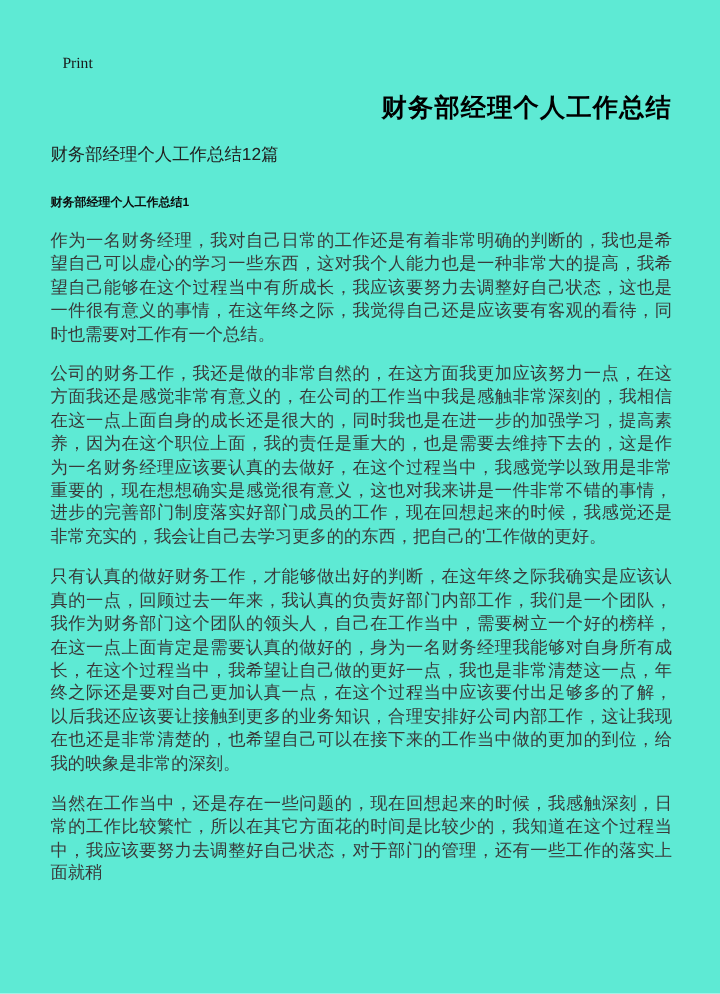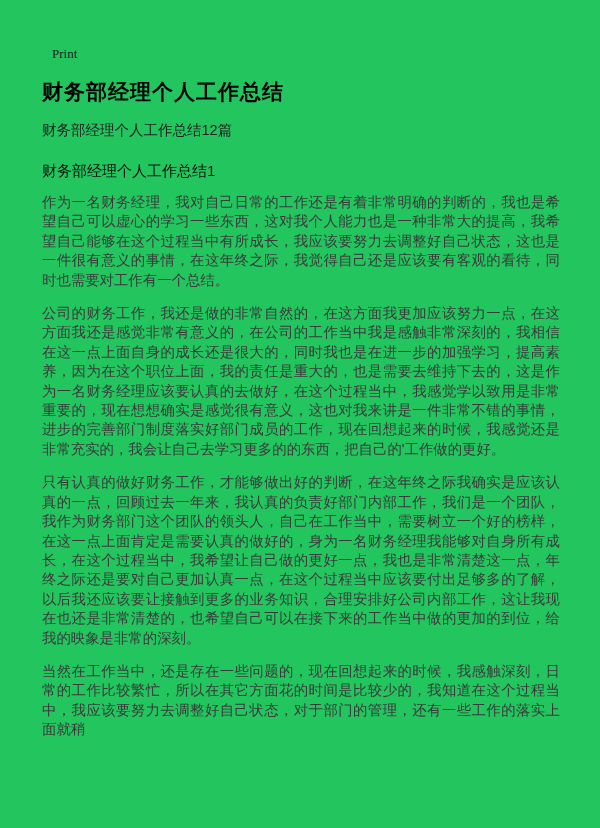--- a/index.html
+++ b/index.html
@@ -12,34 +12,34 @@
     height: 828px;
     overflow: hidden;
     font-family: "Liberation Sans", "DejaVu Sans", sans-serif;
     color: #3a3a3a;
   }
   .page {
     box-sizing: border-box;
     width: 600px;
     height: 828px;
     padding: 44px 40px 0 42px;
-    background: #22c55e;
+    background: #5eead4;
   }
   .print-link {
     display: inline-block;
     font-family: "Liberation Serif", "DejaVu Serif", serif;
     font-size: 13px;
     color: #1a1a1a;
     text-decoration: none;
     margin: 0 0 10px 10px;
     cursor: pointer;
   }
   .doc-title {
     margin: 8px 0 17px 0;
-    text-align: left;
+    text-align: right;
     font-size: 21px;
     line-height: 24px;
     font-weight: bold;
     color: #000000;
     letter-spacing: 1px;
   }
   .doc-subtitle {
     margin: 16px 0 13px 0;
     font-size: 14.5px;
     line-height: 19px;
@@ -48,23 +48,23 @@
   }
   .body-para {
     margin: 0 0 14px 0;
     font-size: 14.4px;
     line-height: 19.4px;
     text-align: justify;
     color: #3a3a3a;
   }
   .section-heading {
     margin: 21px 0 13px 0;
-    font-size: 15px;
+    font-size: 10px;
     line-height: 19px;
-    font-weight: normal;
+    font-weight: bold;
     color: #0d0d0d;
   }
 </style>
 </head>
 <body>
 
 <div class="page">
 
   <a class="print-link">Print</a>
 

